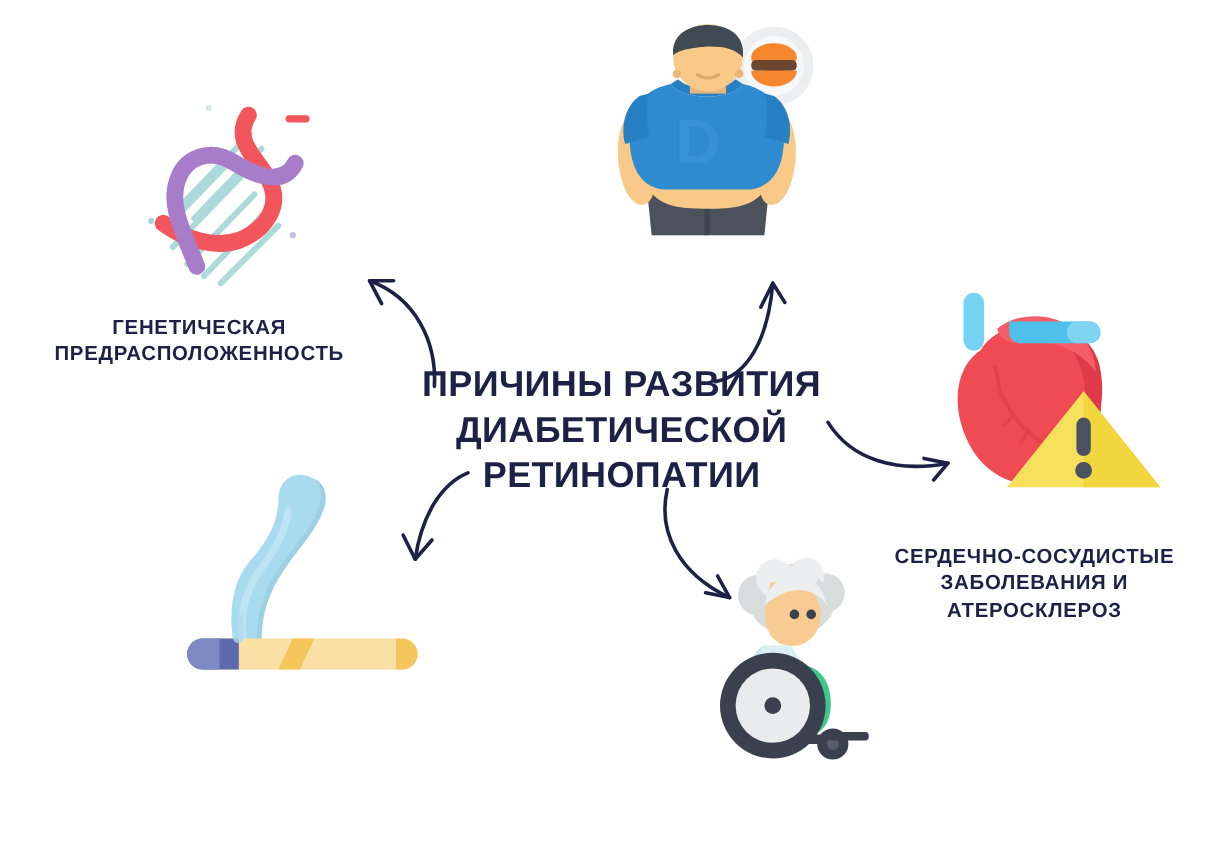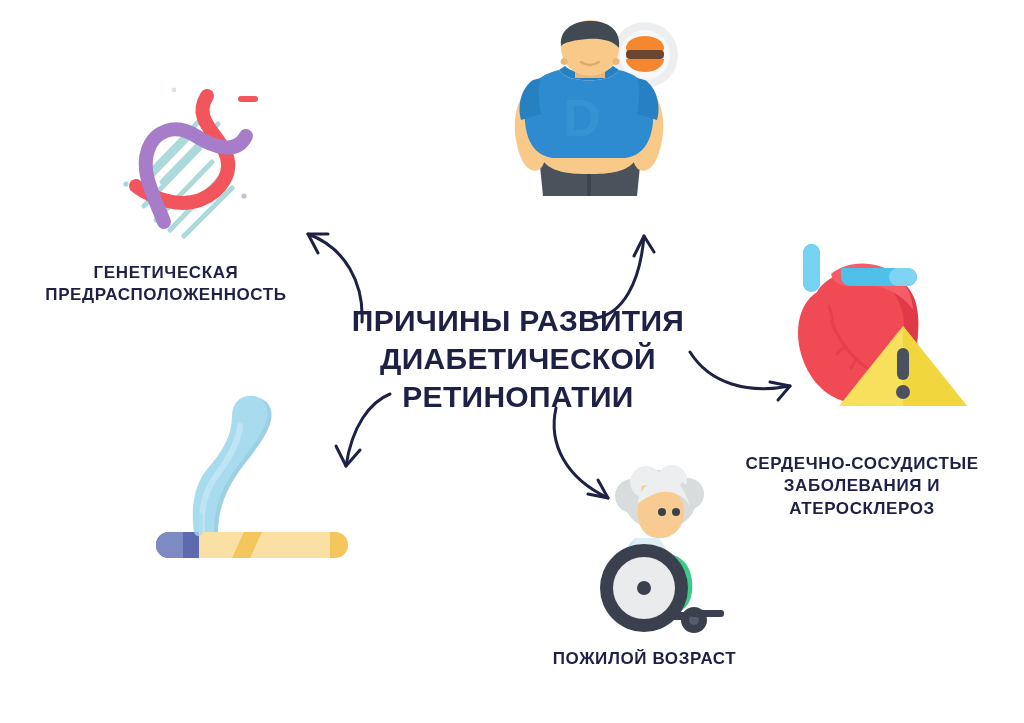--- a/index.html
+++ b/index.html
@@ -229,21 +229,20 @@
       <circle cx="50" cy="120" r="44" fill="#3b404e"></circle>
       <circle cx="50" cy="120" r="31" fill="#e9ebec"></circle>
       <circle cx="50" cy="120" r="7" fill="#3b404e"></circle>
 
       <circle cx="100" cy="152" r="13" fill="#3b404e"></circle>
       <circle cx="100" cy="152" r="5" fill="#555c6b"></circle>
 
       <rect x="96" y="142" width="34" height="7" rx="3" fill="#3b404e"></rect>
     </svg>
   </div>
-  <div class="label" id="label-age">ПОЖИЛОЙ ВОЗРАСТ</div>
 
   <div class="arrow" id="arrow-to-dna">
     <svg viewBox="0 0 130 116" width="130" height="116">
       <path d="M74 110 C 76 72, 58 36, 20 22" fill="none" stroke="#1e2146" stroke-width="3" stroke-linecap="round"></path>
       <path d="M20 22 L 40 22 M20 22 L 30 41" fill="none" stroke="#1e2146" stroke-width="3" stroke-linecap="round"></path>
     </svg>
   </div>
 
   <div class="arrow" id="arrow-to-weight">
     <svg viewBox="0 0 106 104" width="106" height="104">

